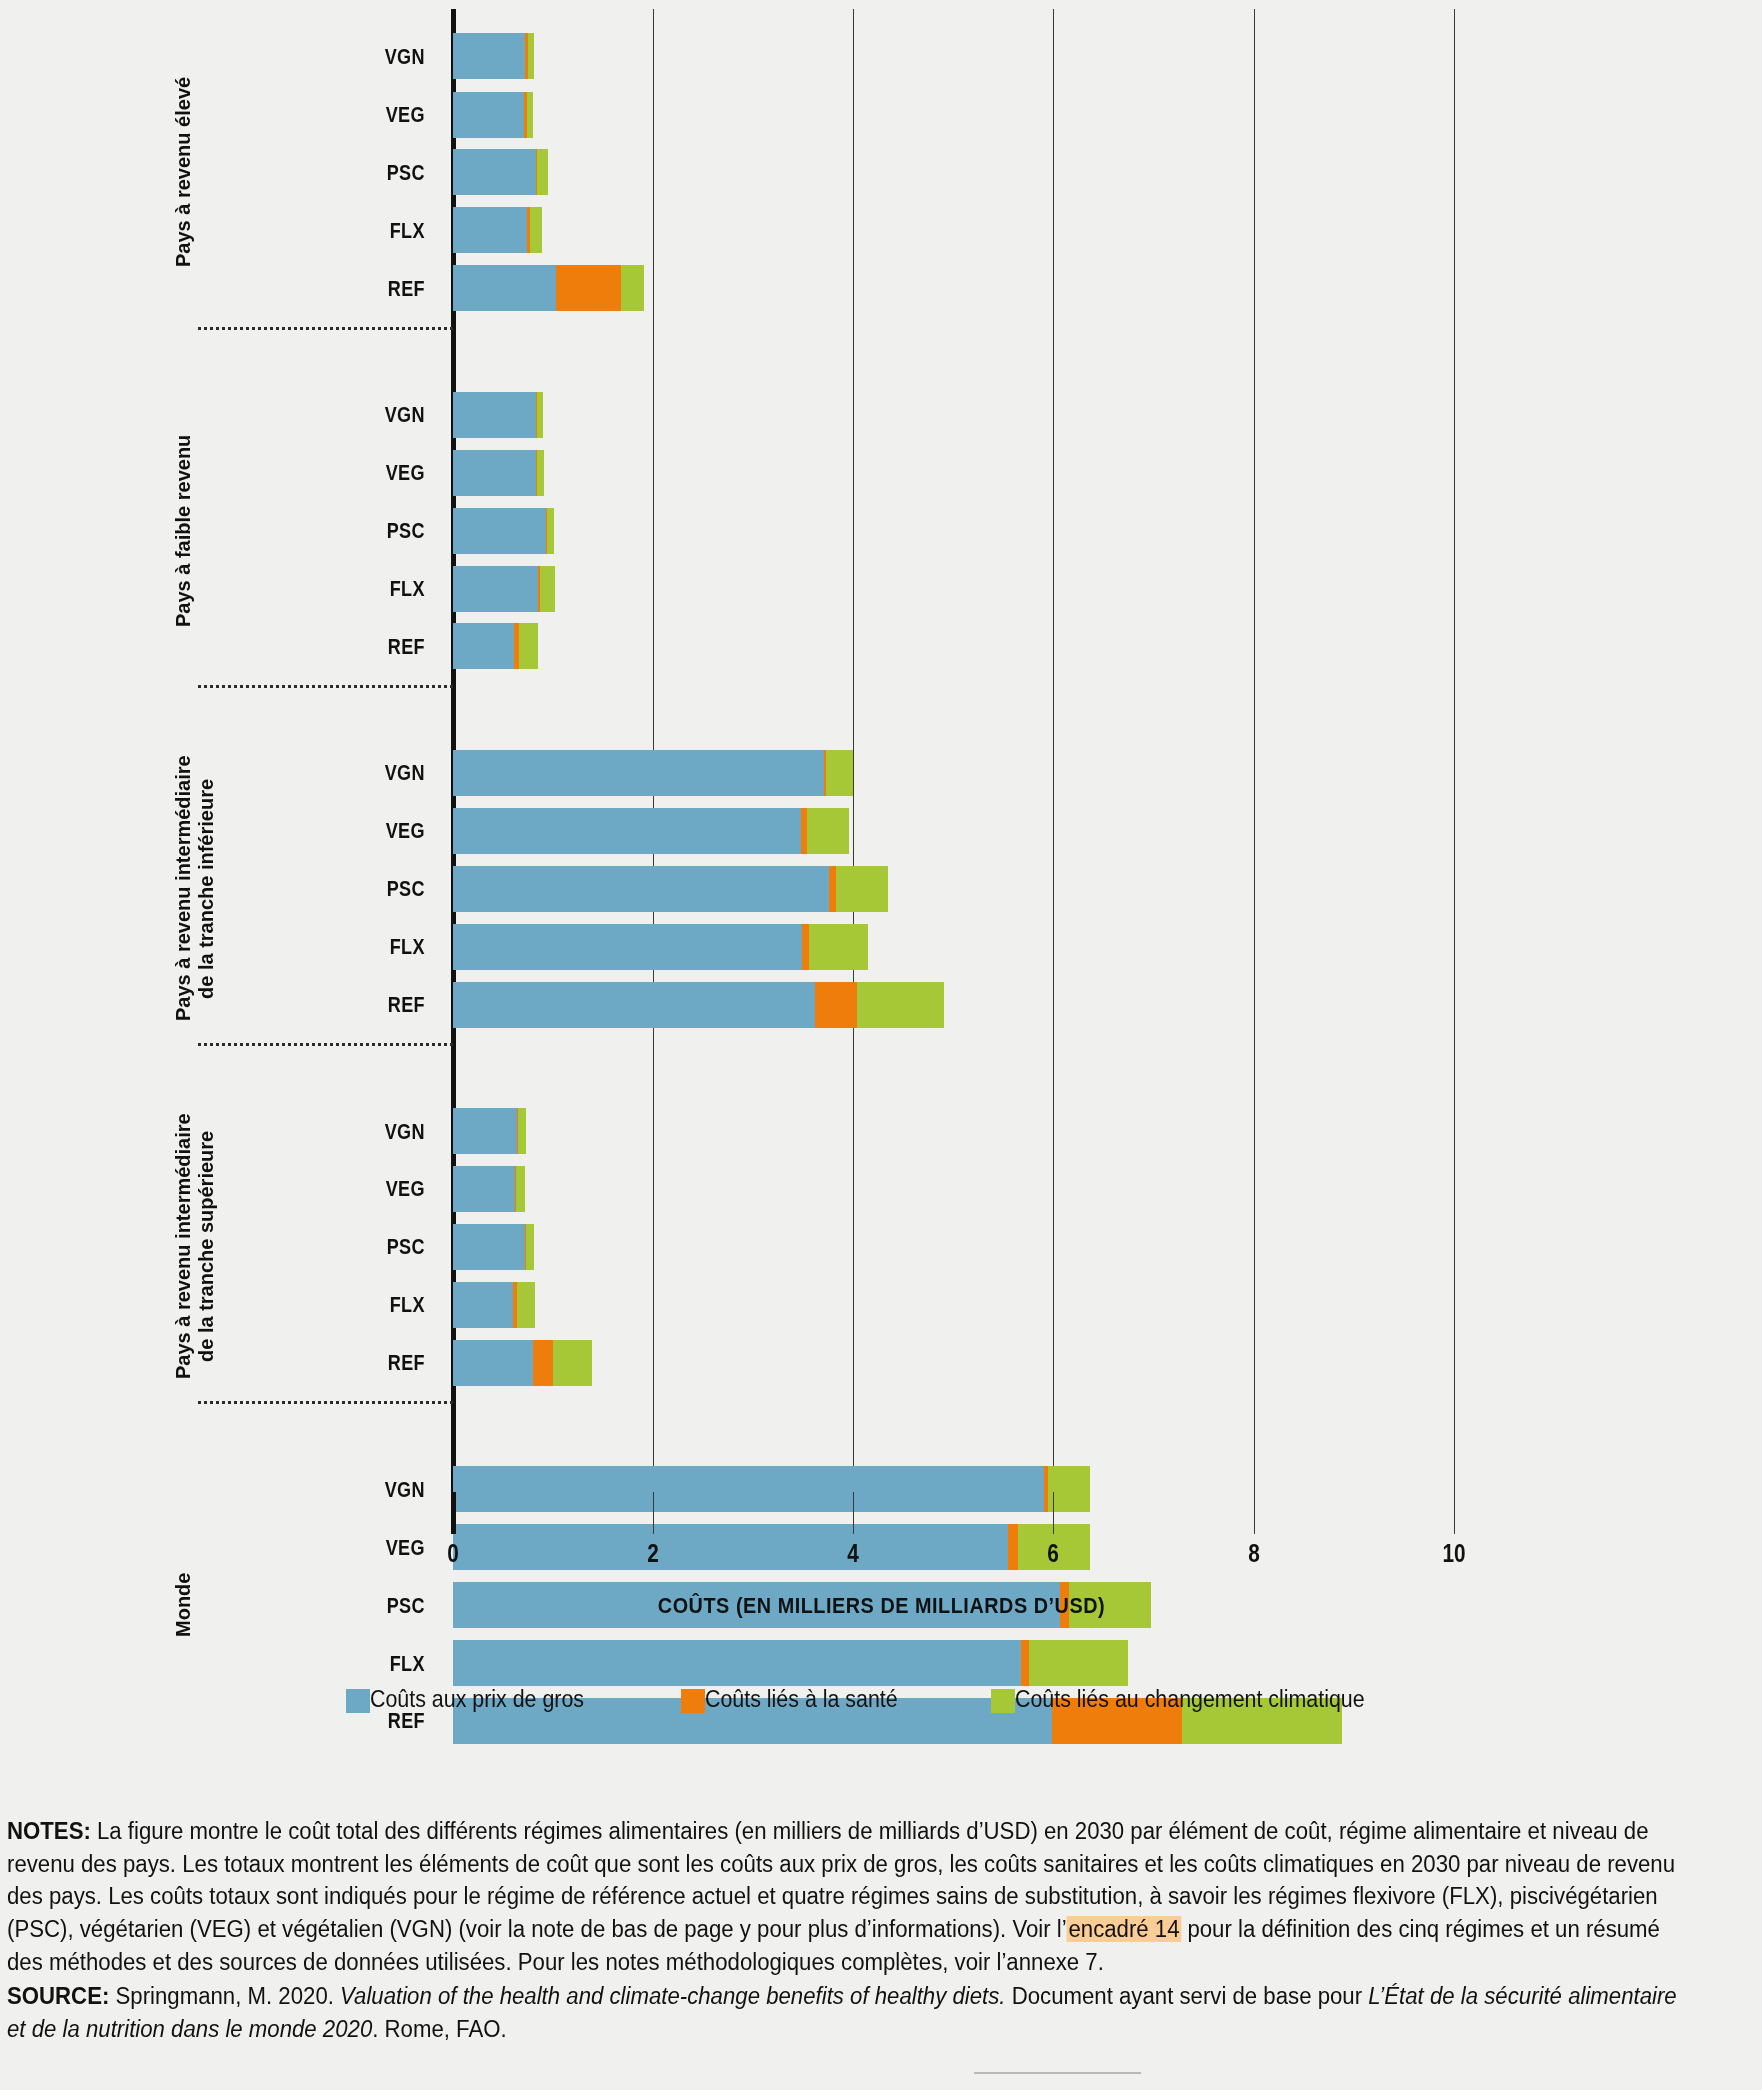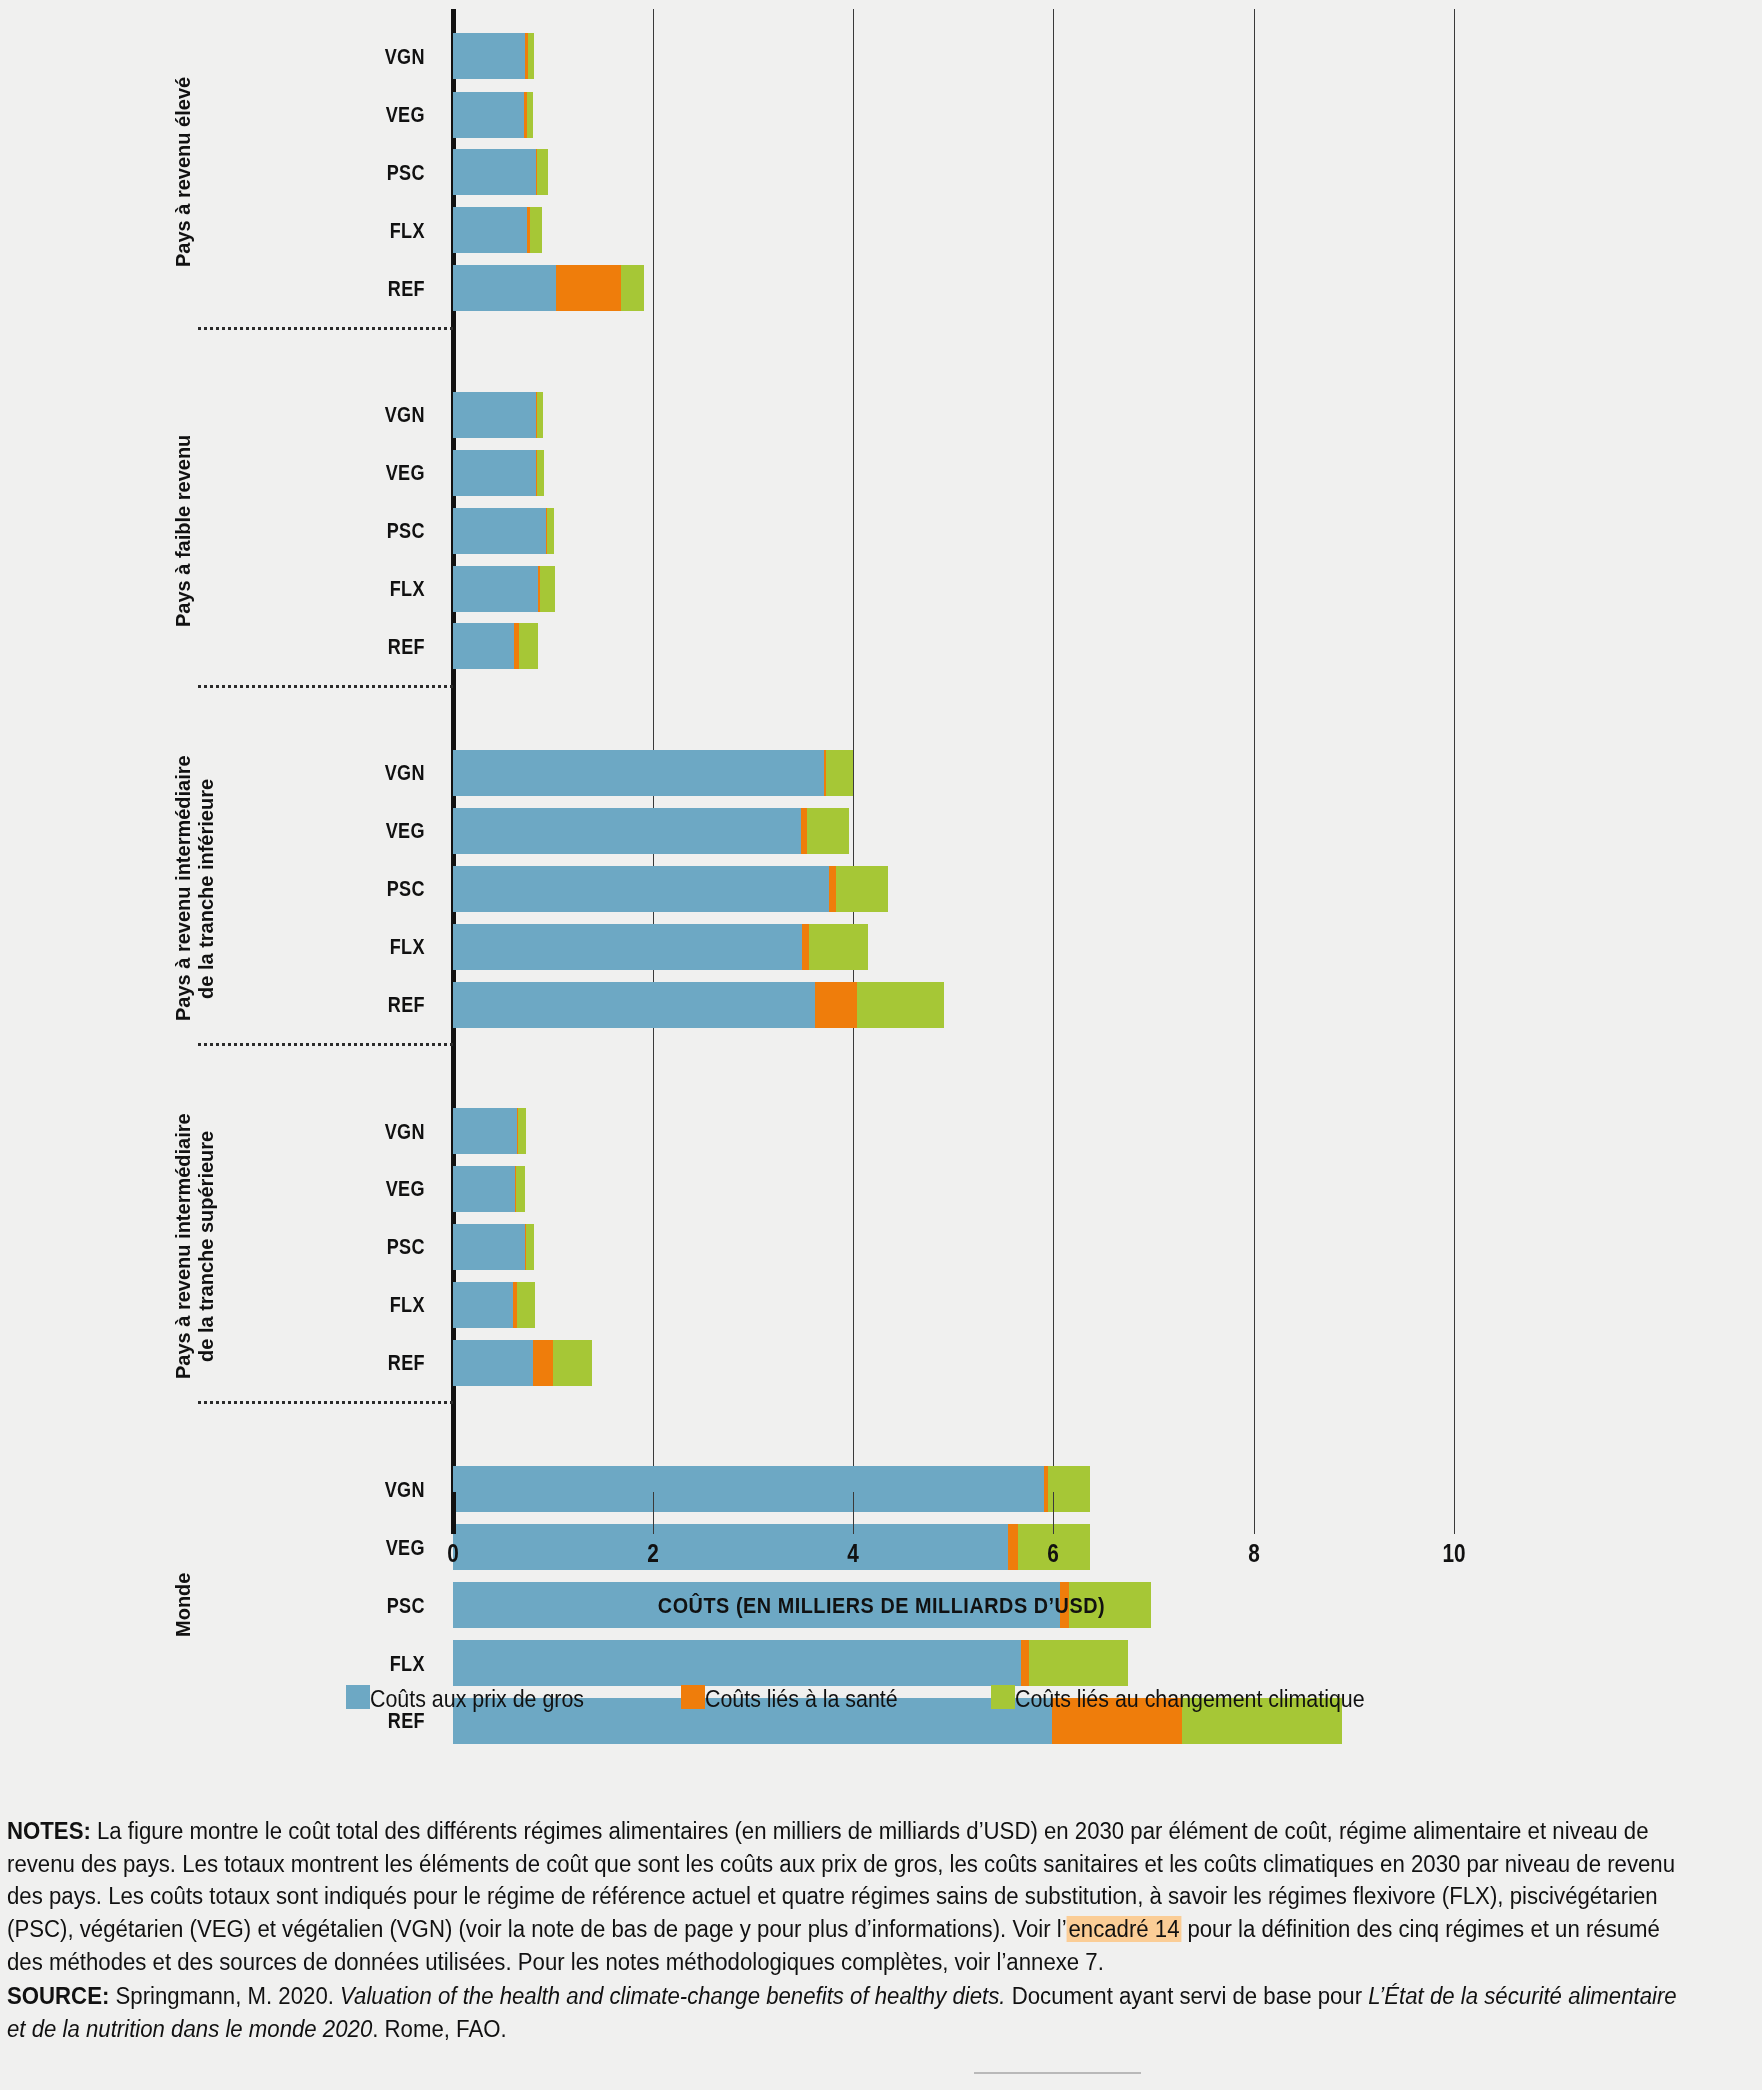--- a/index.html
+++ b/index.html
@@ -126,21 +126,21 @@
   .legend{
     position:absolute;
     left:0;
     top:1685px;
     width:1763px;
     display:flex;
     justify-content:center;
     gap:65px;
     align-items:center;
   }
-  .legitem{display:flex;align-items:flex-start;}
+  .legitem{display:flex;align-items:flex-end;}
   .swatch{width:24px;height:24px;display:inline-block;}
   .legtext{font-size:24.6px;font-weight:400;color:#111;transform:scaleX(.87);transform-origin:left center;white-space:nowrap;}
 
   
   .notes{
     position:absolute;
     left:7px;
     top:1815px;
     width:1747px;
     font-size:23px;

